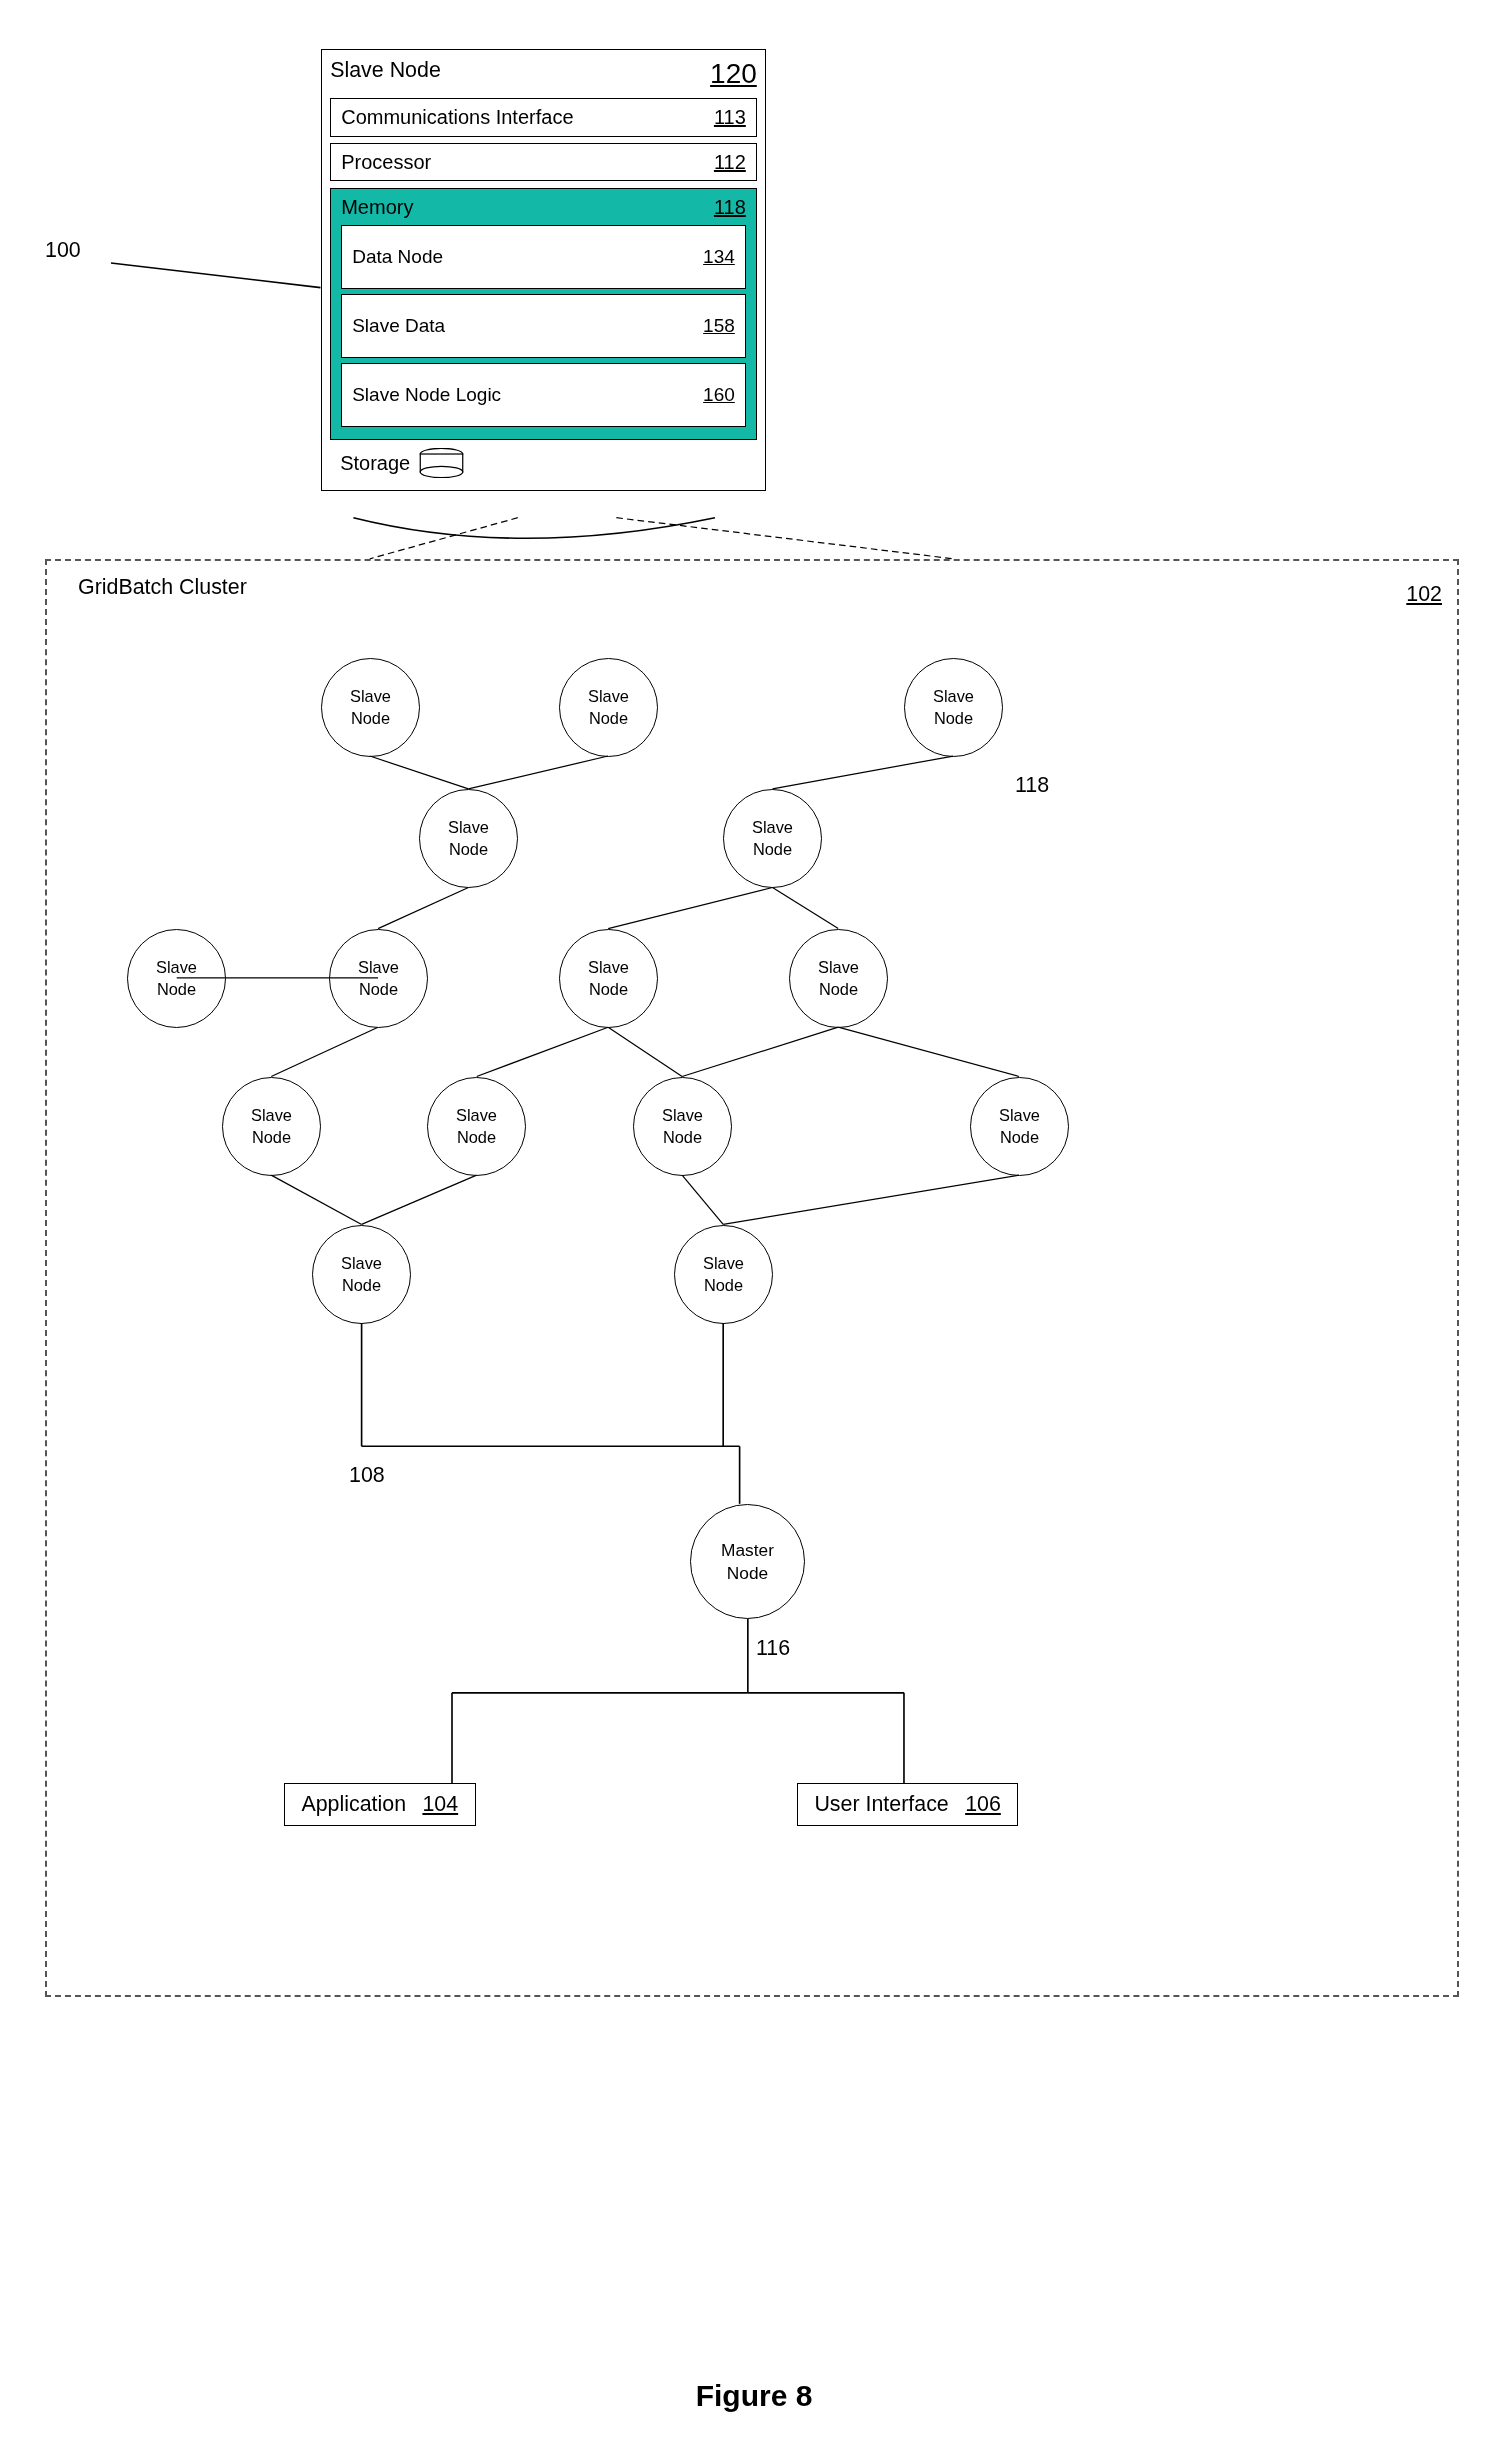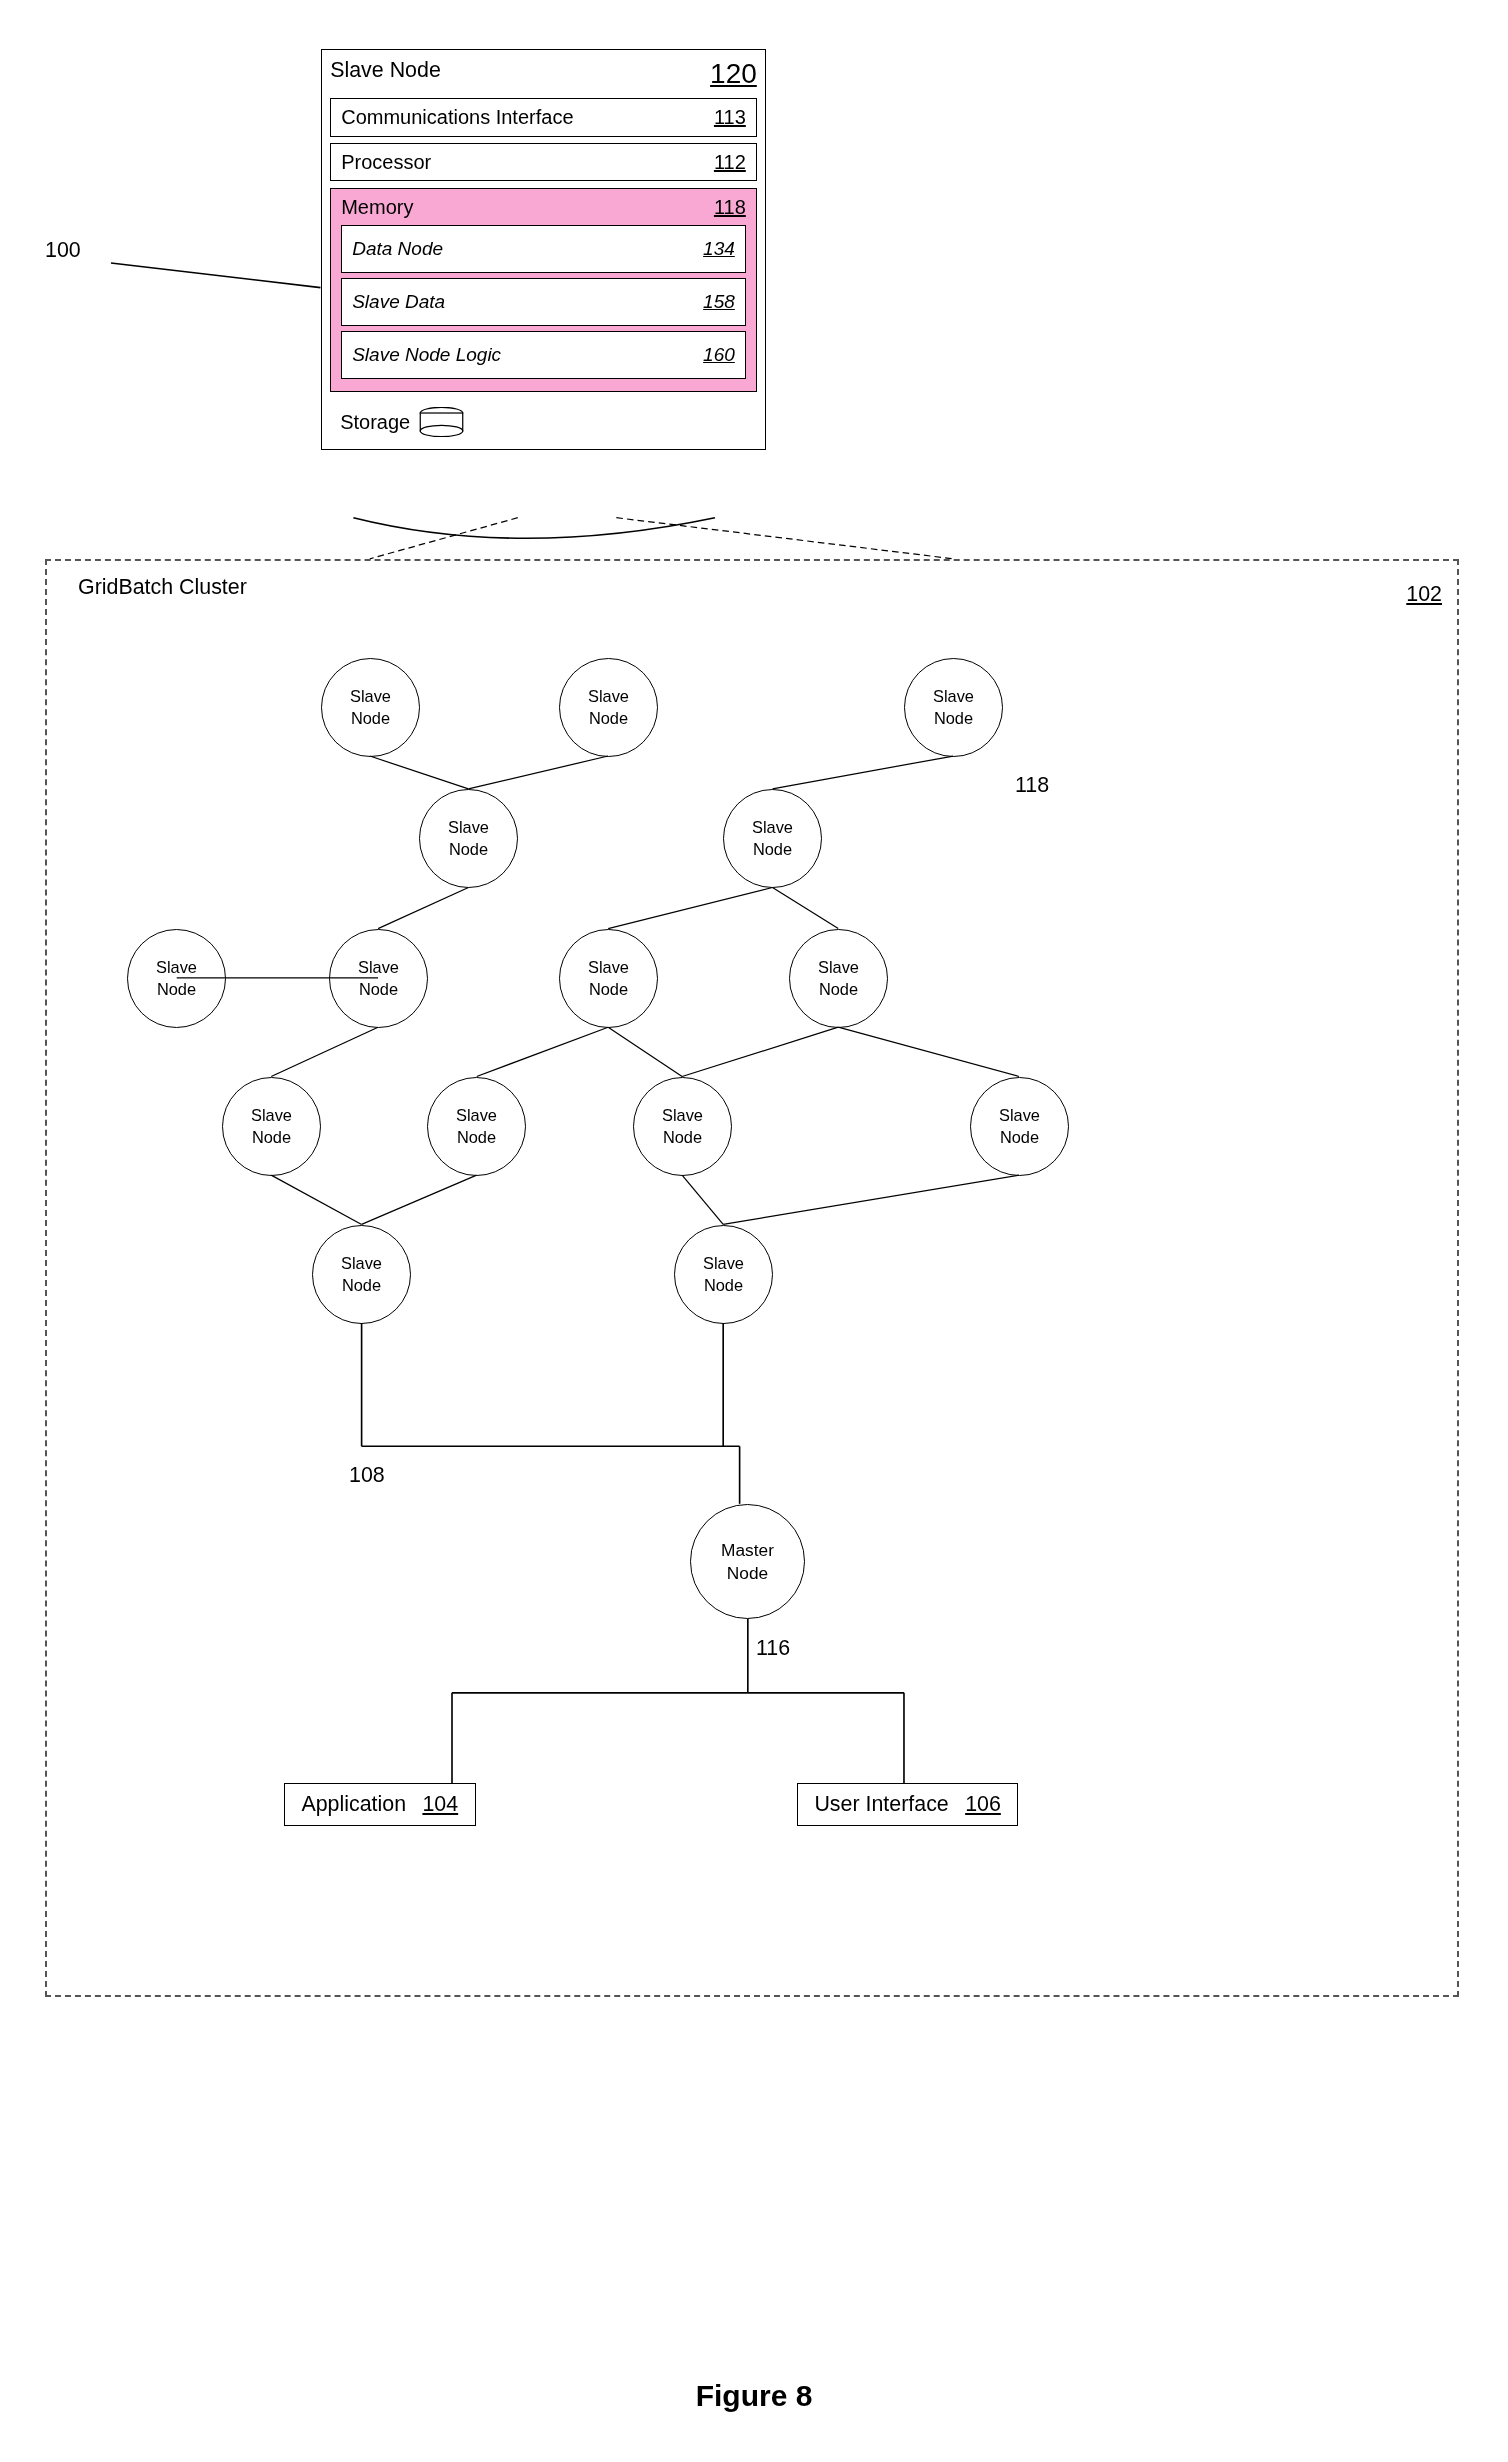--- a/index.html
+++ b/index.html
@@ -56,46 +56,45 @@
     }
 
     .detail-row .ref {
       text-decoration: underline;
       font-size: 20px;
     }
 
     .memory-block {
       border: 1.2px solid #000;
       padding: 6.6px 10px;
-      margin-bottom: 12px;
-      background: #f9a8d4;
+      margin-bottom: 5px;
+      background: #14b8a6;
     }
 
     .memory-block .memory-title {
       display: flex;
       justify-content: space-between;
       align-items: center;
       font-size: 20px;
       margin-bottom: 6.6px;
     }
 
     .memory-block .memory-title .ref {
       text-decoration: underline;
     }
 
     .inner-row {
       border: 1.2px solid #000;
-      padding: 12px 10px;
+      padding: 20px 10px;
       margin-bottom: 5px;
       display: flex;
       justify-content: space-between;
       align-items: center;
       font-size: 19px;
       background: #fff;
-      font-style: italic;
     }
 
     .inner-row .ref {
       text-decoration: underline;
     }
 
     
     .storage-row {
       display: flex;
       align-items: center;

